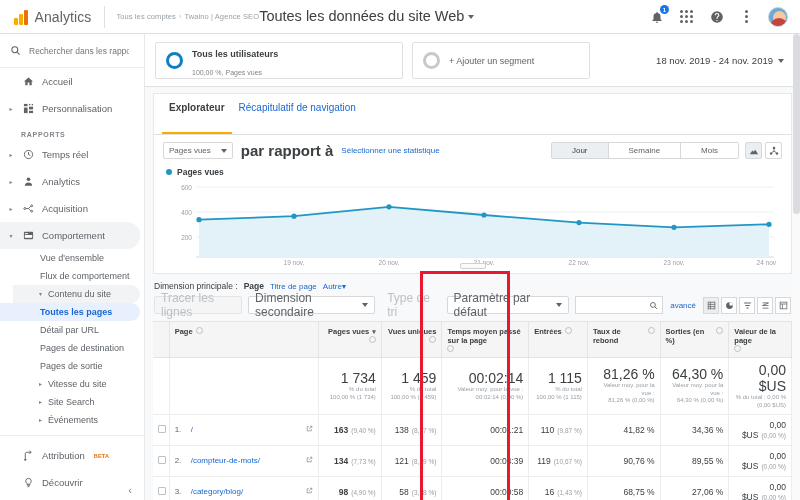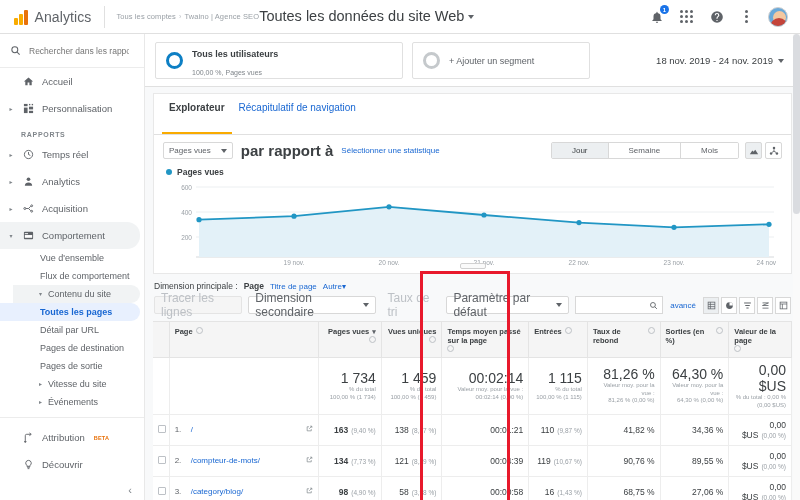--- a/index.html
+++ b/index.html
@@ -428,20 +428,24 @@
       </div>
 
       <div class="sub-item selected">Toutes les pages</div>
       <div class="sub-item">Détail par URL</div>
       <div class="sub-item">Pages de destination</div>
       <div class="sub-item">Pages de sortie</div>
 
       <div class="sub-item group">
         <span style="font-size:6px;color:#80868b;line-height:12px;">▸</span>
         <span>Vitesse du site</span>
+      </div>
+      <div class="sub-item group">
+        <span style="font-size:6px;color:#80868b;line-height:12px;">▸</span>
+        <span>Site Search</span>
       </div>
       <div class="sub-item group">
         <span style="font-size:6px;color:#80868b;line-height:12px;">▸</span>
         <span>Événements</span>
       </div>
 
       <div class="side-sep"></div>
 
       <div class="nav-item">
         <span class="nav-arrow"></span>
@@ -579,21 +583,21 @@
         <span class="link-blue">Titre de page</span>
         <span class="link-blue"><span>Autre</span><span>▾</span></span>
       </div>
 
       <div class="ctrl-row">
         <div class="pill ghost">Tracer les lignes</div>
         <div class="pill">
           <span>Dimension secondaire</span>
           <span class="caret-d"></span>
         </div>
-        <div class="pill disabled" style="border:none;background:transparent;">Taux de tri</div>
+        <div class="pill disabled" style="border:none;background:transparent;">Type de tri</div>
         <div class="pill">
           <span>Paramètre par défaut</span>
           <span class="caret-d"></span>
         </div>
         <div class="search-mini">
           <div class="box">
             <svg width="9" height="9" viewBox="0 0 24 24" fill="none" stroke="#5f6368" stroke-width="2.4">
                 <circle cx="10.5" cy="10.5" r="6.5"></circle>
                 <line x1="15.5" y1="15.5" x2="21" y2="21"></line>
               </svg>

